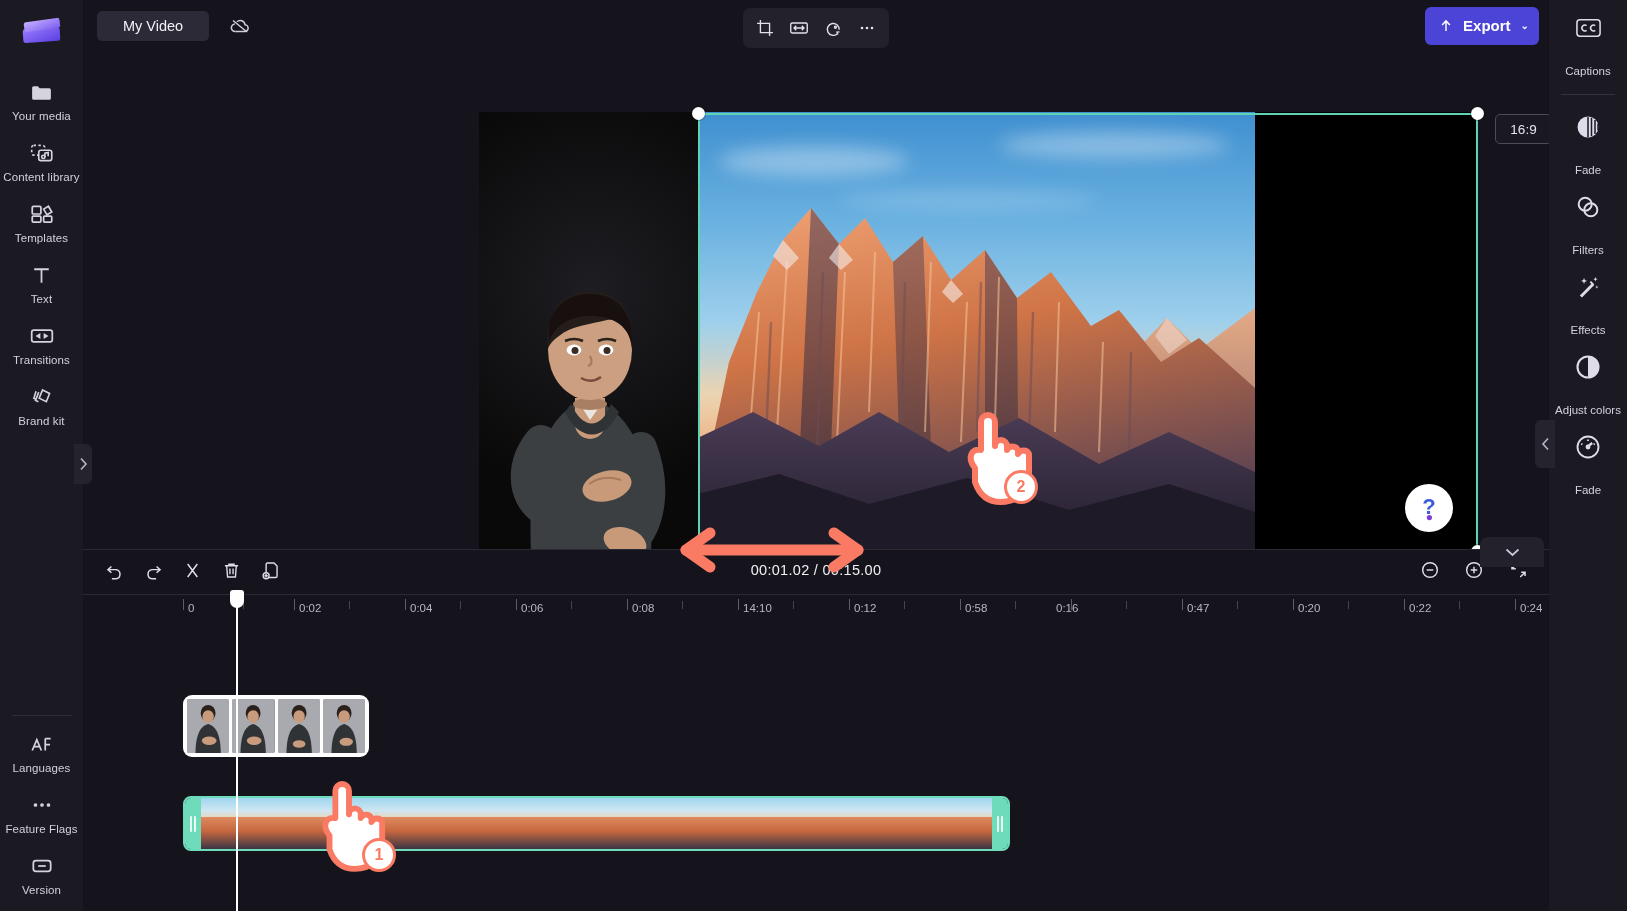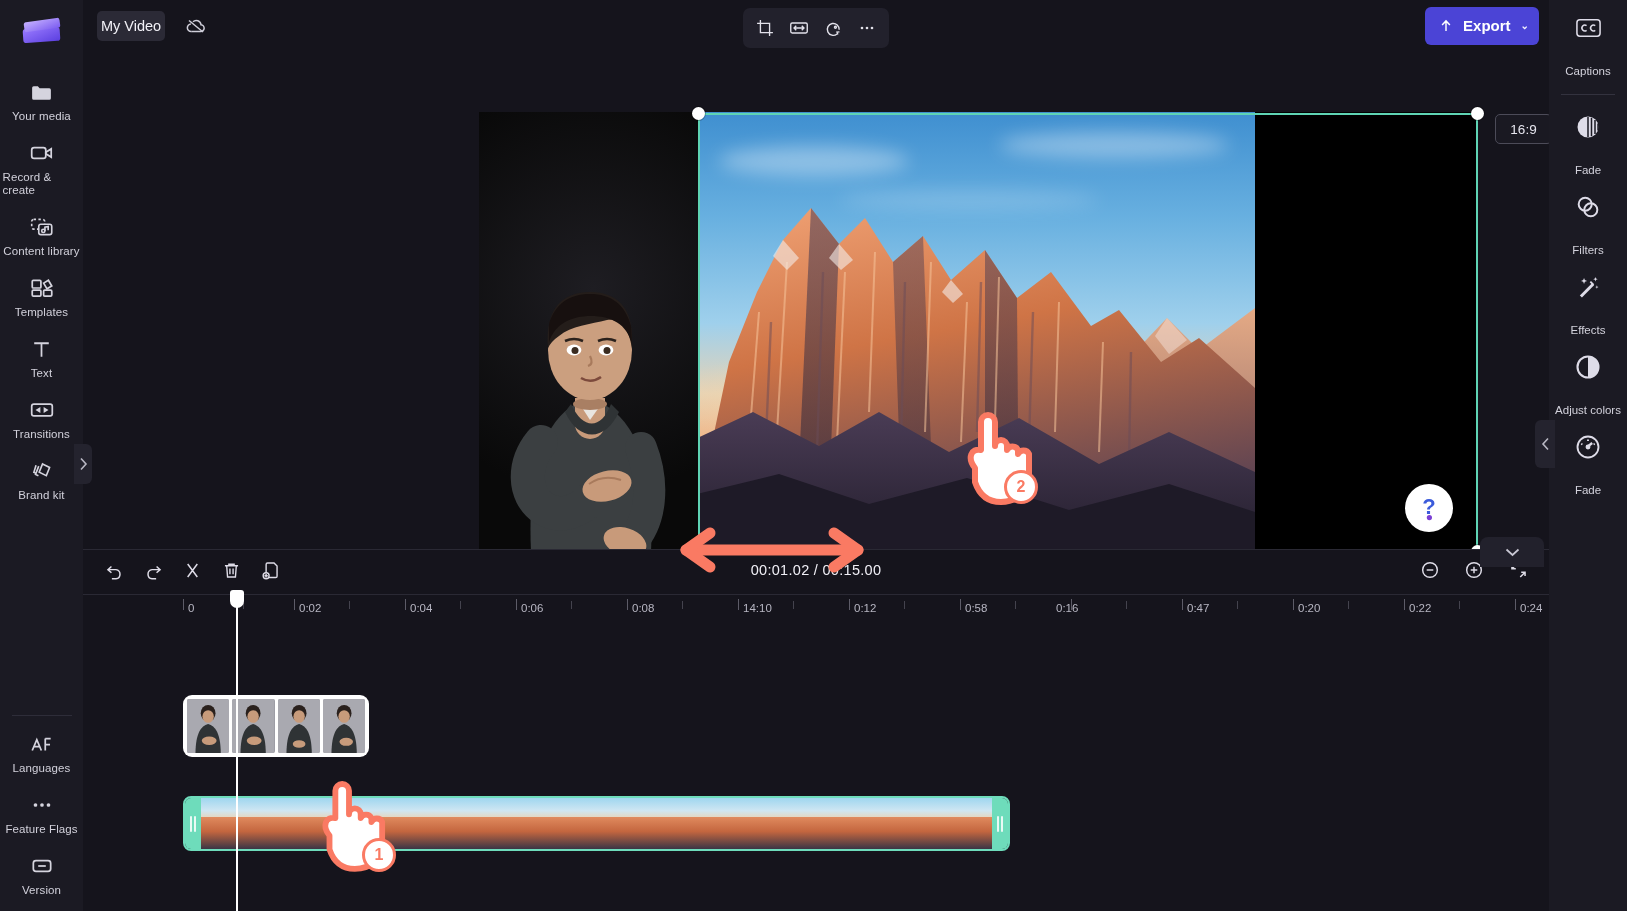--- a/index.html
+++ b/index.html
@@ -39,21 +39,21 @@
     align-items: center; justify-content: center; color:#b9b8c4; font-size: 12px;
     z-index: 30; cursor:pointer;
   }
 
   
   .main { flex: 1 1 auto; display: flex; flex-direction: column; min-width:0; position:relative; }
 
   
   .header { height: 51px; flex: none; display: flex; align-items: center; padding: 0 10px 0 14px; position:relative; }
   .title-chip {
-    background: #2b2a36; border-radius: 5px; padding: 7px 4px;
+    background: #2b2a36; border-radius: 5px; padding: 7px 26px;
     font-size: 14.5px; color: #f2f1f7; cursor: pointer;
   }
   .cloud-btn { margin-left: 14px; width: 34px; height: 30px; display:flex; align-items:center; justify-content:center; color:#cfced9; cursor:pointer;}
   .center-tools {
     position: absolute; left: 50%; transform: translateX(-50%); top: 8px;
     height: 40px; background: #22212c; border-radius: 7px; display: flex;
     align-items: center; gap: 2px; padding: 0 6px;
   }
   .tool-btn { width: 32px; height: 32px; display:flex; align-items:center; justify-content:center; color:#e2e1ea; border-radius:5px; cursor:pointer; }
   .header-right { margin-left: auto; display: flex; align-items: flex-start; }
@@ -200,29 +200,20 @@
     <div class="rail-items">
       <div class="rail-item">
         <span class="ico">
           <svg width="25" height="25" viewBox="0 0 24 24" fill="none" stroke="currentColor" stroke-width="1.7">
             <path d="M3 7.5A1.5 1.5 0 0 1 4.5 6h4l1.7 2H19.5A1.5 1.5 0 0 1 21 9.5v8A1.5 1.5 0 0 1 19.5 19h-15A1.5 1.5 0 0 1 3 17.5z" fill="currentColor" stroke="none"></path>
           </svg>
         </span>
         <span class="lbl">Your media</span>
       </div>
 
-      <div class="rail-item">
-        <span class="ico">
-          <svg width="26" height="26" viewBox="0 0 24 24" fill="none" stroke="currentColor" stroke-width="1.6">
-            <rect x="2.5" y="7" width="13" height="10" rx="2.2"></rect>
-            <path d="M15.5 11.2l5-3v7.6l-5-3z"></path>
-          </svg>
-        </span>
-        <span class="lbl">Record &amp; create</span>
-      </div>
 
       <div class="rail-item">
         <span class="ico">
           <svg width="26" height="26" viewBox="0 0 24 24" fill="none" stroke="currentColor" stroke-width="1.5">
             <rect x="2.5" y="5" width="12" height="9" rx="1.8" stroke-dasharray="2.2 2.2"></rect>
             <rect x="9" y="9.5" width="12" height="9.5" rx="2" fill="#1b1a23"></rect>
             <circle cx="13.2" cy="15.6" r="1.5"></circle>
               <path d="M14.7 15.6v-3.4l3 -.7v3.4"></path>
           </svg>
         </span>

